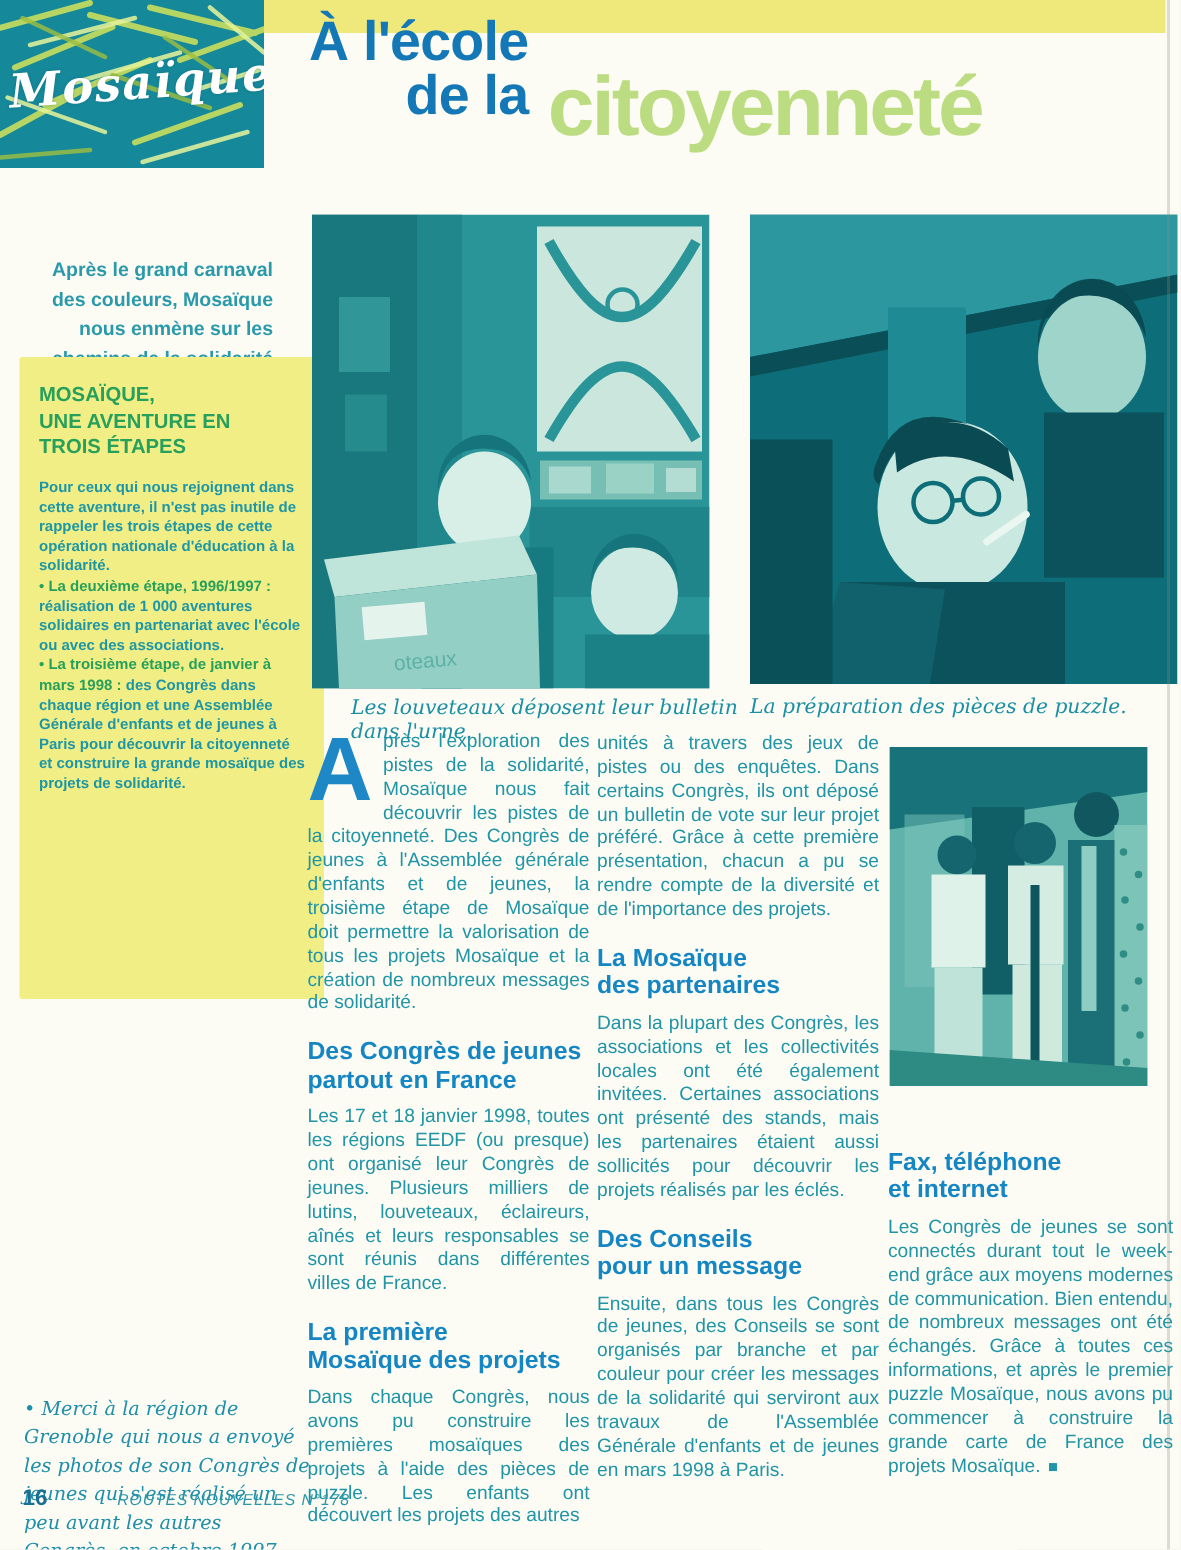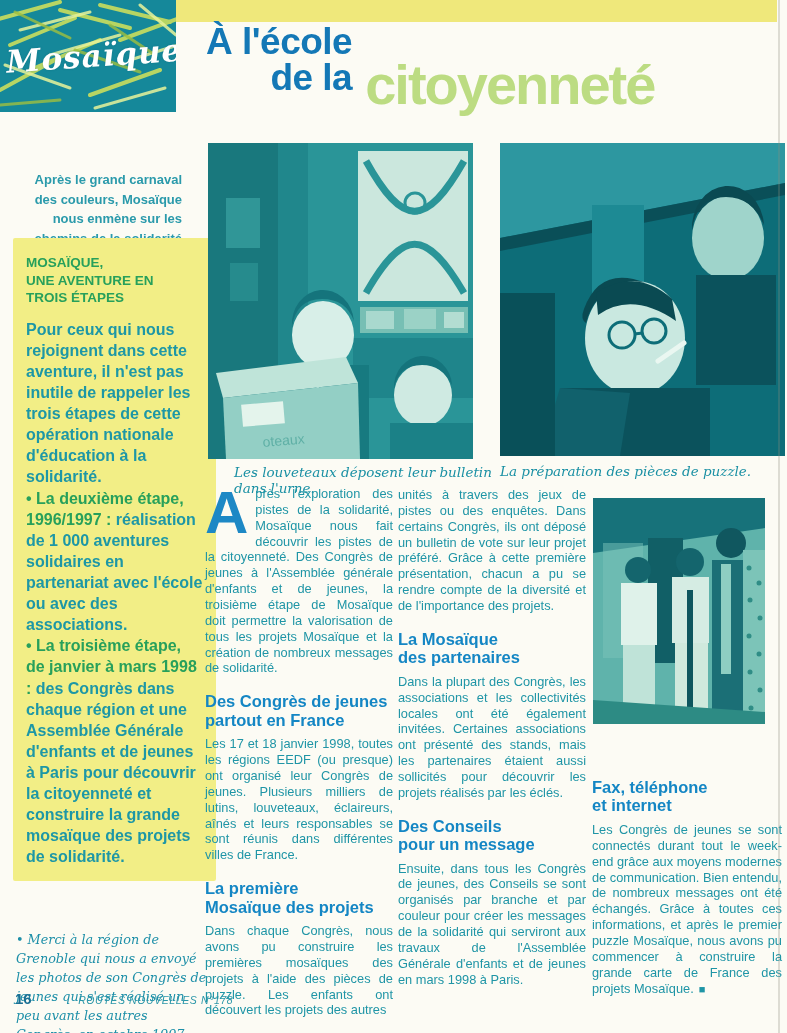--- a/index.html
+++ b/index.html
@@ -29,21 +29,21 @@
     font-style:italic;font-weight:bold;font-size:31px;
     transform:rotate(-4deg);
     letter-spacing:1px;
     text-shadow:0 0 2px rgba(10,90,100,.35);
   }
   .top-band{
     position:absolute;left:176px;top:0;width:601px;height:22px;
     background:#efe87b;
   }
   .title{
-    position:absolute;left:206px;top:24px;
+    position:absolute;left:206px;top:10px;
     display:flex;align-items:flex-end;justify-content:flex-end;
   }
   .title-blue{
     color:#1478b6;font-weight:bold;font-size:37px;line-height:.98;
     text-align:right;letter-spacing:-0.5px;
   }
   .title-green{
     color:#bcdc82;font-weight:bold;font-size:56px;line-height:.8;
     margin-left:13px;margin-bottom:-11px;letter-spacing:-2px;
   }
@@ -56,42 +56,42 @@
   .ybox{
     position:absolute;left:13px;top:238px;width:203px;min-height:428px;
     background:#f2ee86;box-sizing:border-box;
     padding:16px 12px 14px 13px;border-radius:2px;
   }
   .ybox-title{
     color:#27a05b;font-weight:bold;font-size:13.5px;line-height:1.3;
     white-space:pre-line;margin-bottom:12px;
   }
   .ybox p{
-    margin:0;color:#1d97a6;font-size:16px;line-height:1.32;font-weight:600;
+    margin:0;color:#1d97a6;font-size:10px;line-height:1.32;font-weight:600;
   }
   .step-label{color:#27a05b;font-weight:bold;}
   
   .photo{position:absolute;display:block;}
   .photo svg{display:block;}
   .caption{
     position:absolute;
     color:#1a90a4;font-family:"DejaVu Serif", serif;font-style:italic;
     font-size:13.5px;line-height:1.2;
   }
   
   .col{position:absolute;}
   .col p.body, .col p.lead{
     margin:0;color:#1f95a6;font-size:12.8px;line-height:1.24;
     text-align:justify;
   }
   .heading{
     margin:16px 0 7px 0;color:#1486c4;font-weight:bold;
     font-size:16.5px;line-height:1.12;white-space:pre-line;
   }
-  .heading.first{margin-top:16px;}
+  .heading.first{margin-top:4px;}
   .dropcap{
     float:left;color:#1d88c5;font-weight:bold;font-size:60px;line-height:.78;
     margin:4px 7px 0 0;
   }
   .end-mark{color:#1f95a6;font-size:11px;margin-left:5px;}
   
   .footnote{
     position:absolute;left:16px;top:903px;width:192px;
     color:#1d8fa8;font-family:"DejaVu Serif", serif;font-style:italic;
     font-size:12.8px;line-height:1.48;margin-top:28px;

